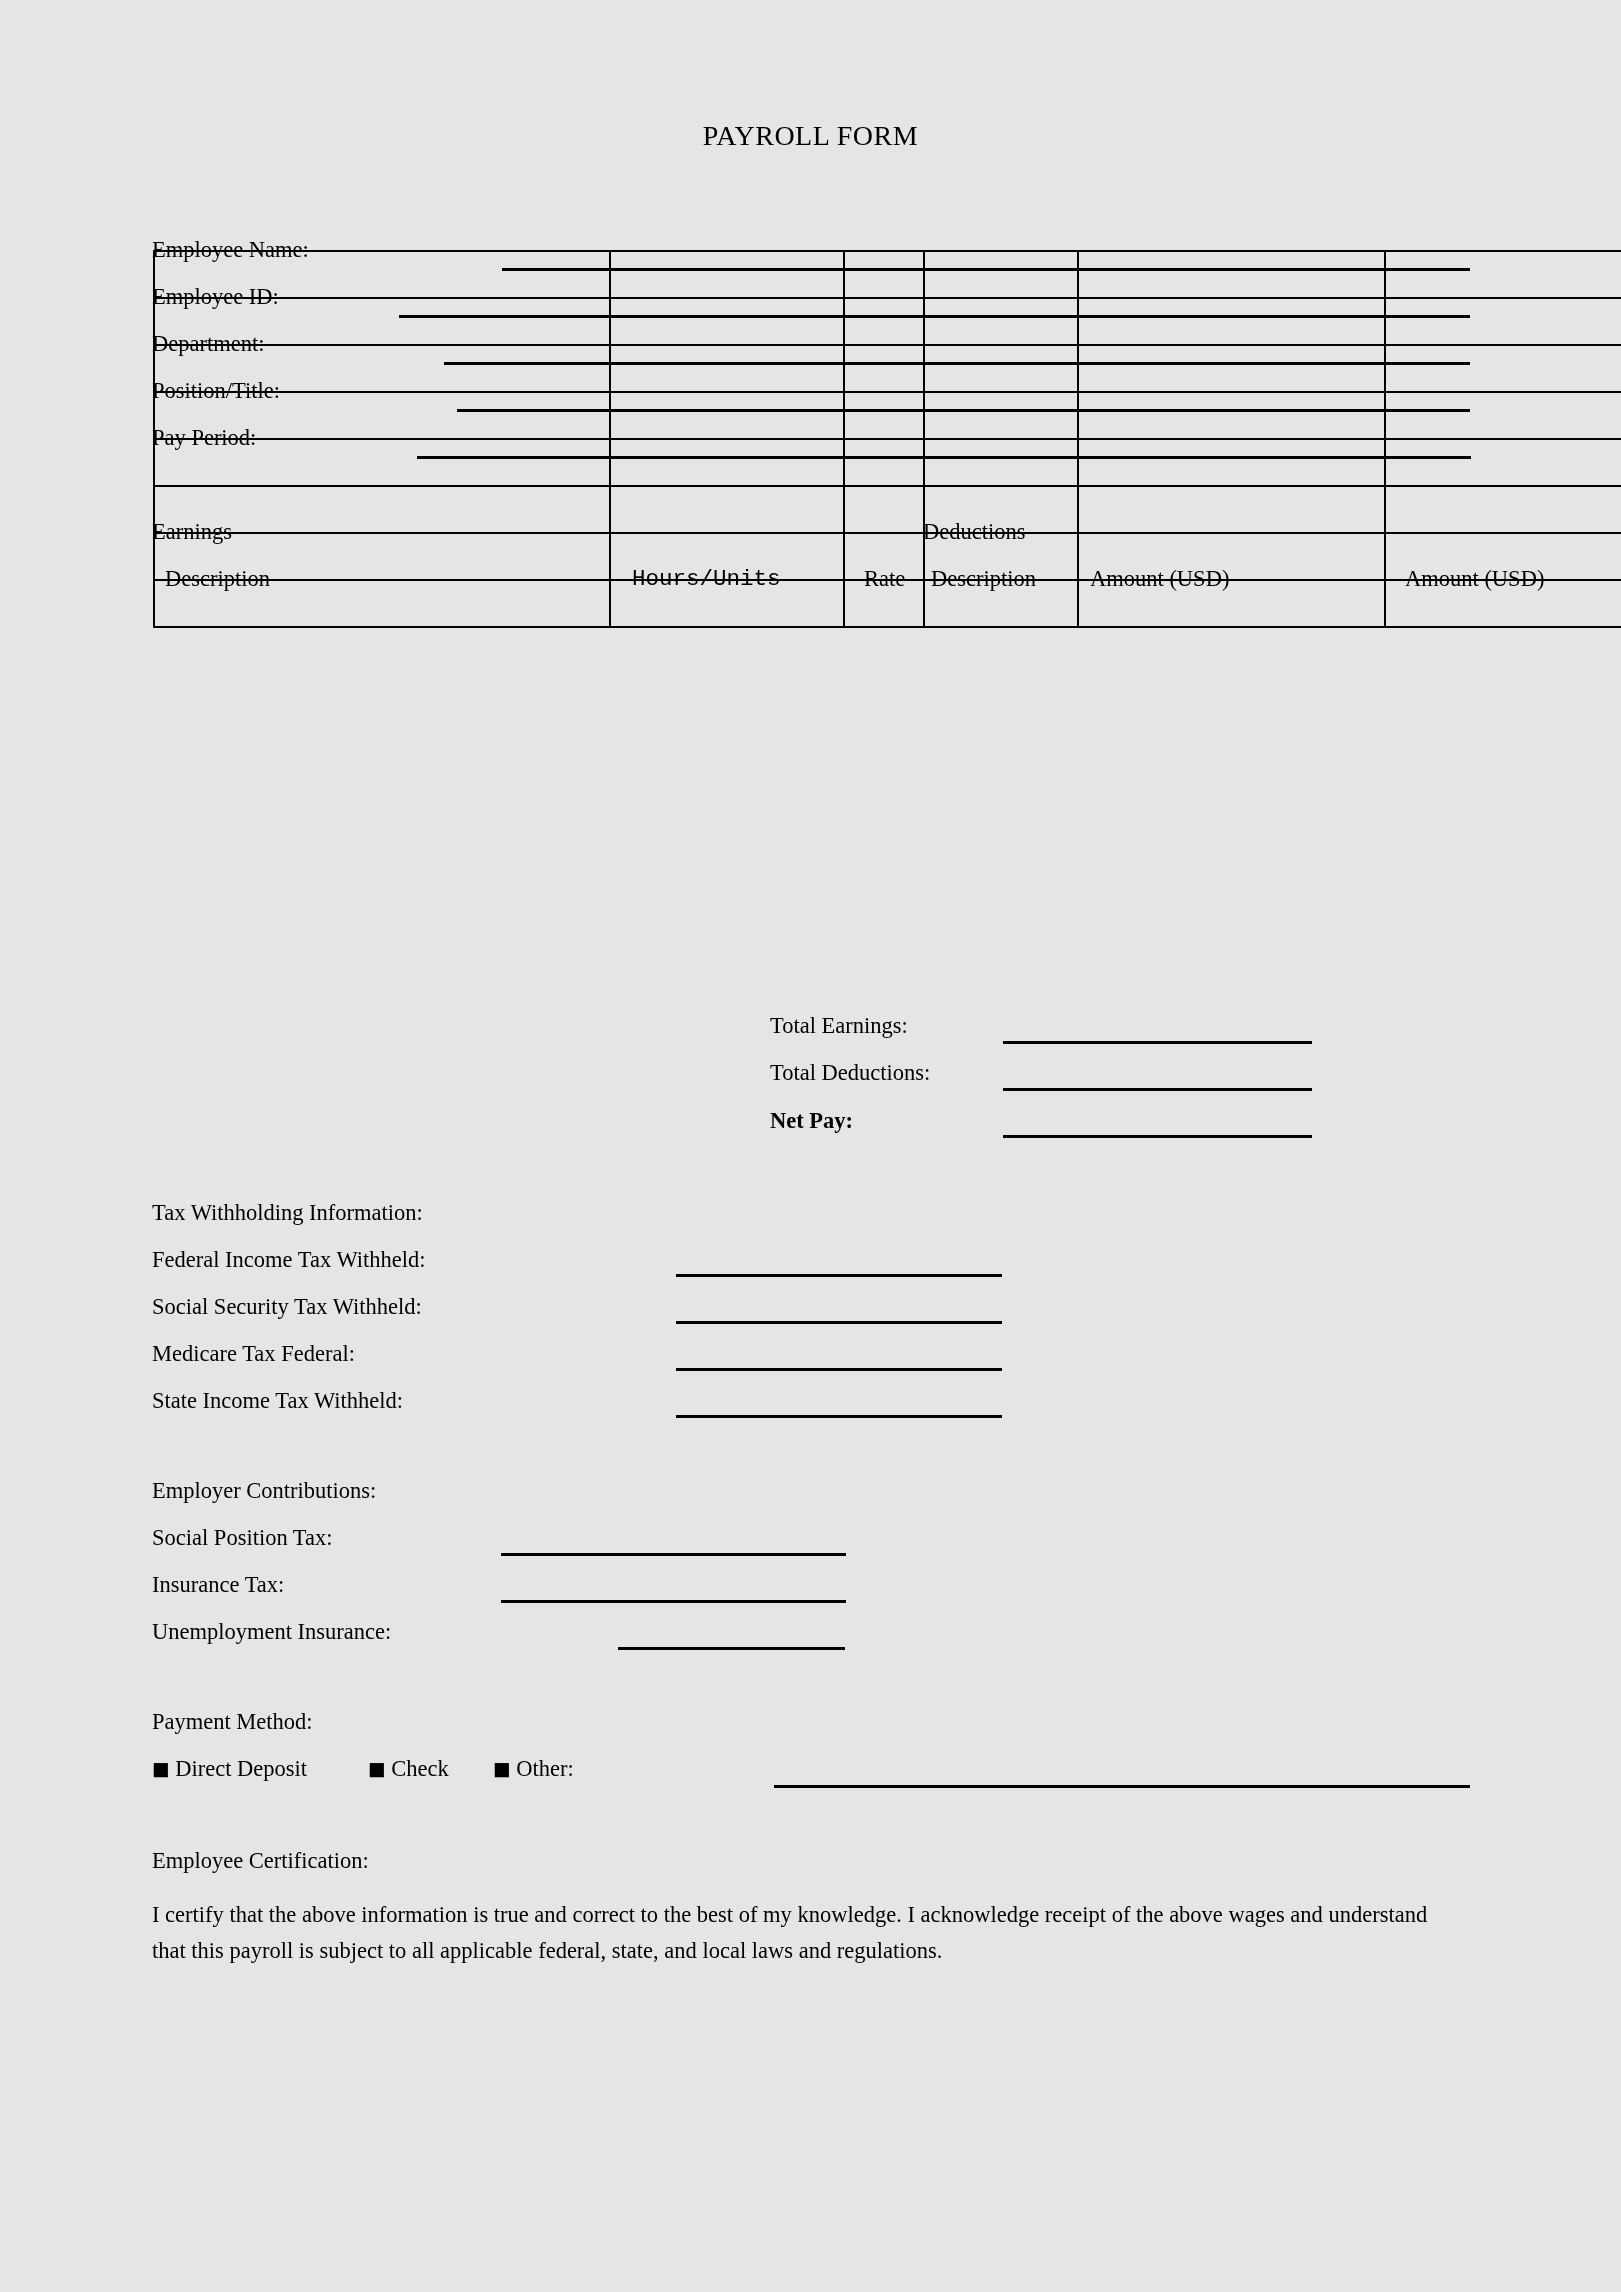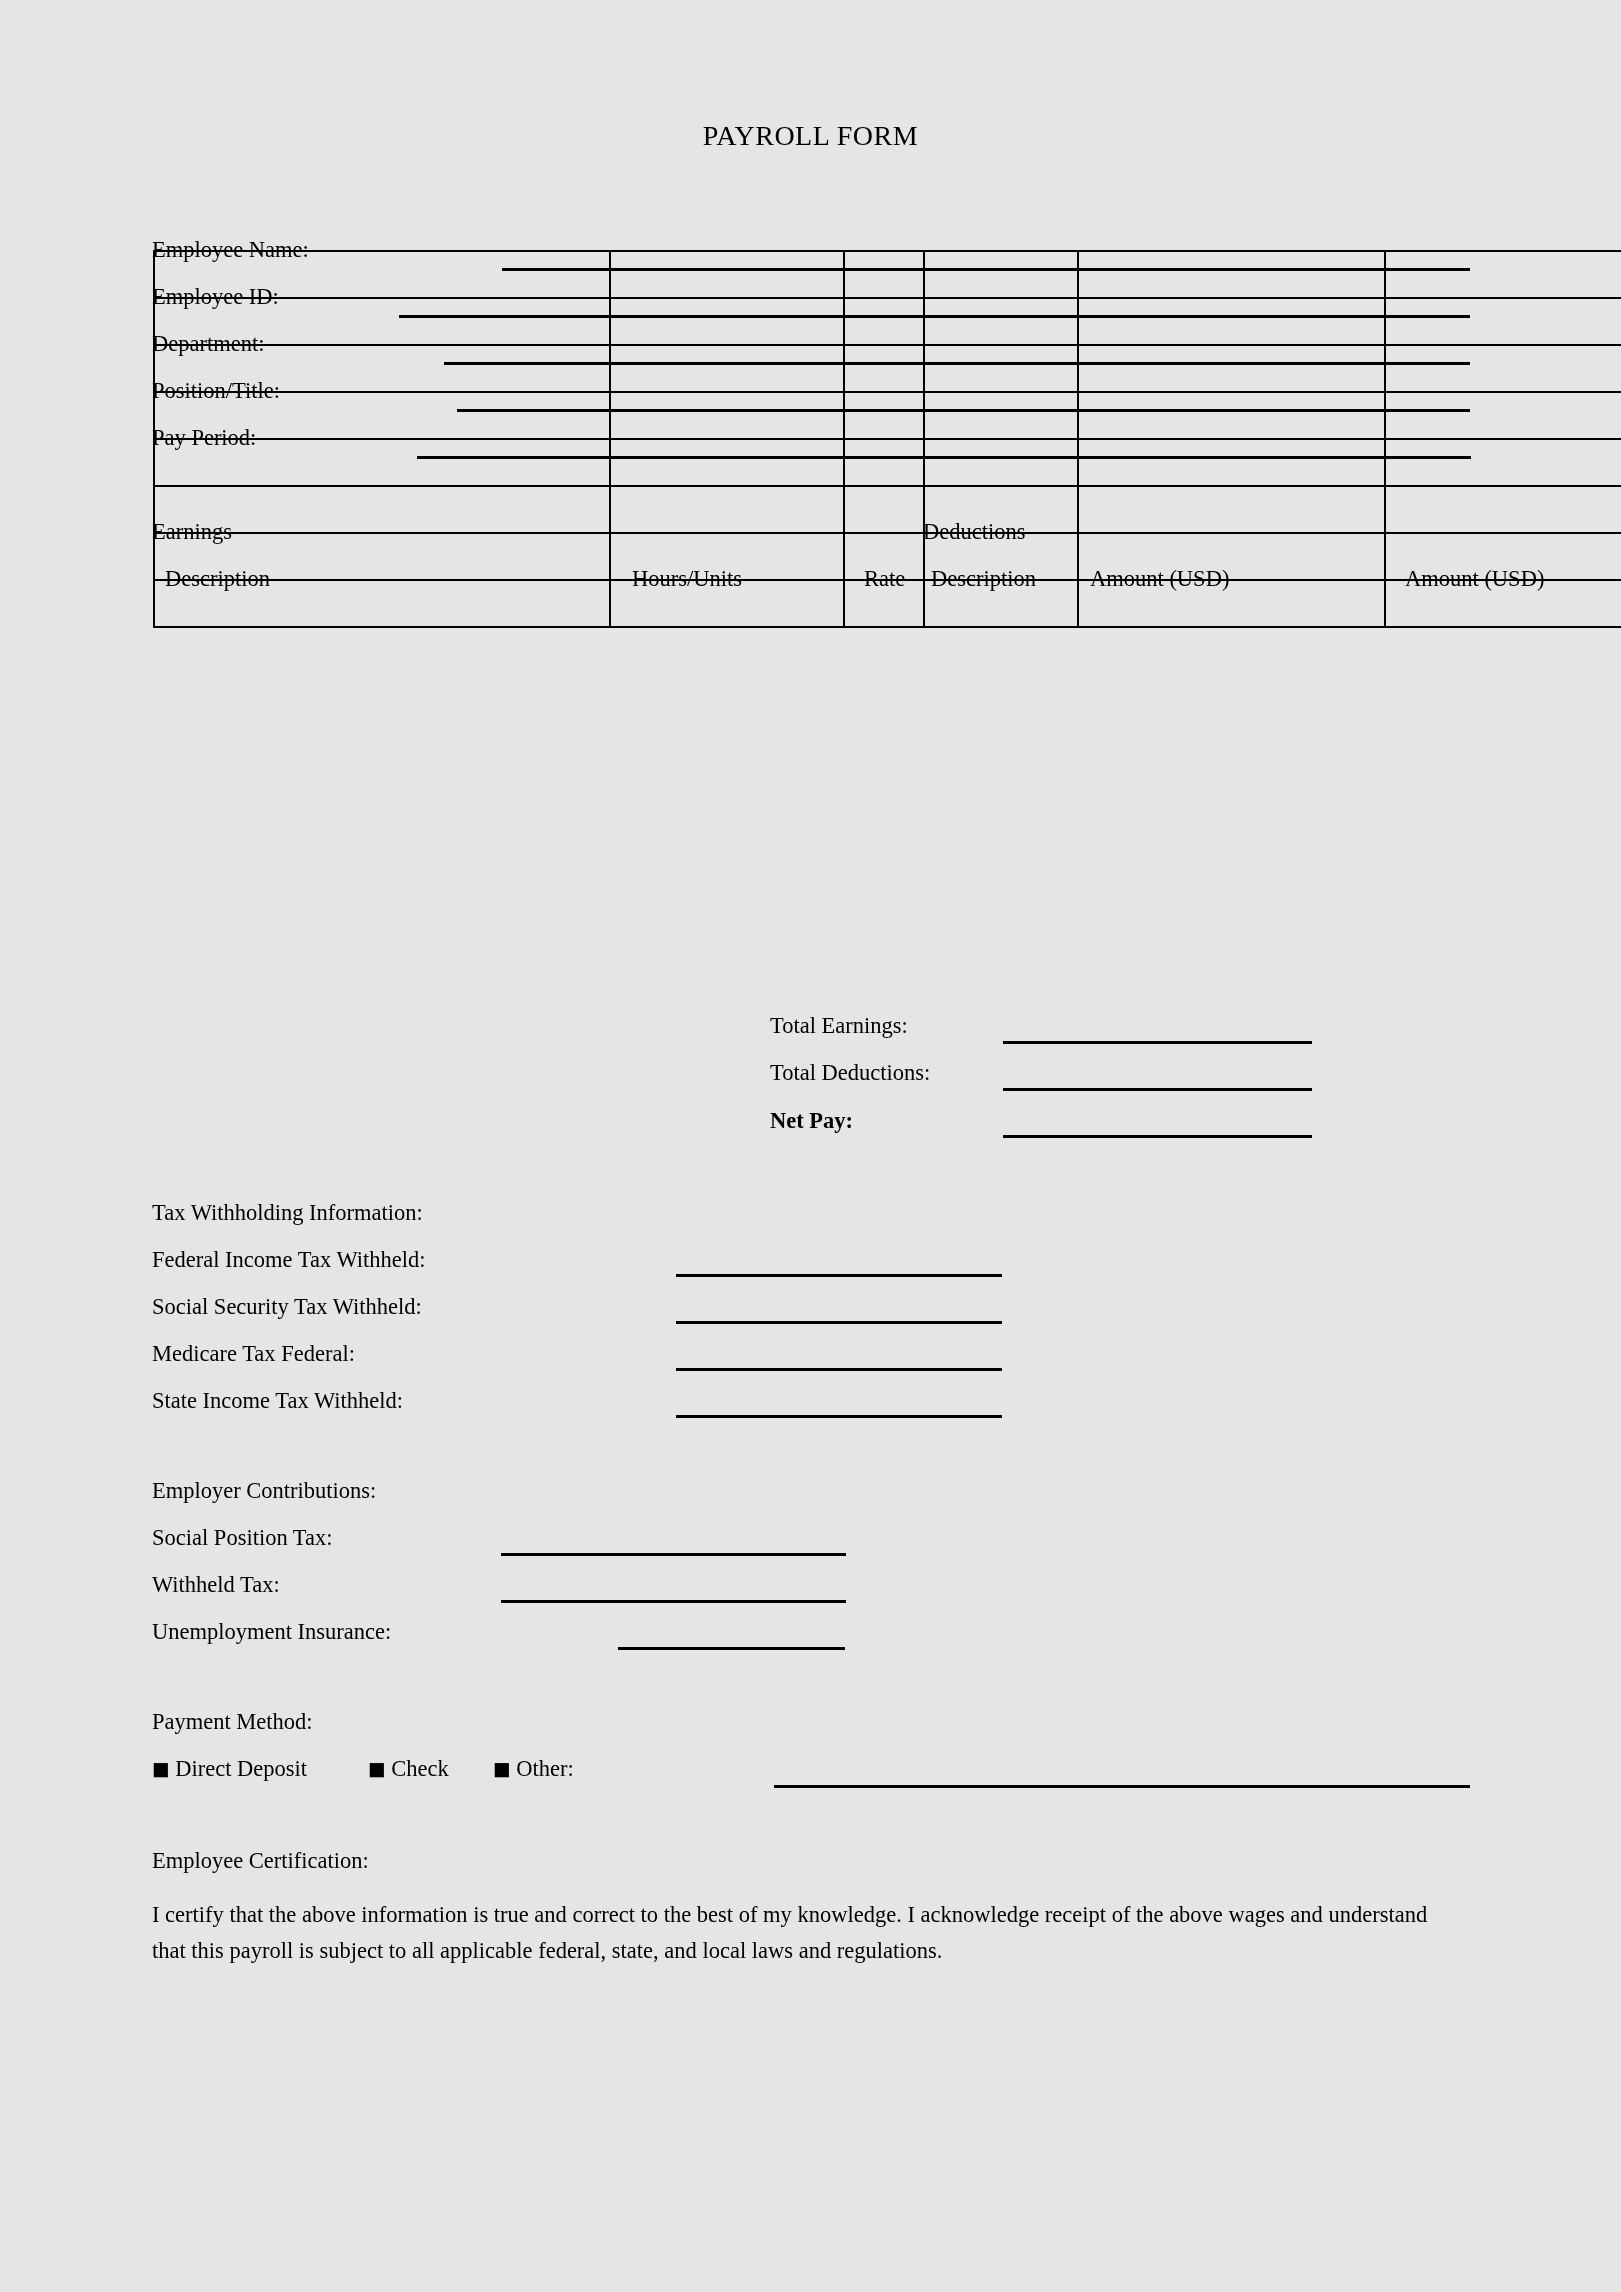--- a/index.html
+++ b/index.html
@@ -99,21 +99,21 @@
   <div class="rule" style="left:502px; top:268px; width:968px;"></div>
   <div class="rule" style="left:399px; top:315px; width:1071px;"></div>
   <div class="rule" style="left:444px; top:362px; width:1026px;"></div>
   <div class="rule" style="left:457px; top:409px; width:1013px;"></div>
   <div class="rule" style="left:417px; top:456px; width:1054px;"></div>
 
   <div class="txt" style="left:152px; top:521px;">Earnings</div>
   <div class="txt" style="left:923px; top:521px;">Deductions</div>
 
   <div class="txt" style="left:165px; top:568px;">Description</div>
-  <div class="txt" style="left:632px; top:568px;">Hours/Units</div>
+  <div class="txt" style="left:632px; top:568px;font-family:Liberation Mono, monospace;">Hours/Units</div>
   <div class="txt" style="left:864px; top:568px;">Rate</div>
   <div class="txt" style="left:931px; top:568px;">Description</div>
   <div class="txt" style="left:1090px; top:568px;">Amount (USD)</div>
   <div class="txt" style="left:1405px; top:568px;">Amount (USD)</div>
 
   <div class="txt" style="left:770px; top:1015px;">Total Earnings:</div>
   <div class="rule" style="left:1003px; top:1041px; width:309px;"></div>
 
   <div class="txt" style="left:770px; top:1062px;">Total Deductions:</div>
   <div class="rule" style="left:1003px; top:1088px; width:309px;"></div>
@@ -133,21 +133,21 @@
   <div class="rule" style="left:676px; top:1368px; width:326px;"></div>
 
   <div class="txt" style="left:152px; top:1390px;">State Income Tax Withheld:</div>
   <div class="rule" style="left:676px; top:1415px; width:326px;"></div>
 
   <div class="txt" style="left:152px; top:1480px;">Employer Contributions:</div>
 
   <div class="txt" style="left:152px; top:1527px;">Social Position Tax:</div>
   <div class="rule" style="left:501px; top:1553px; width:345px;"></div>
 
-  <div class="txt" style="left:152px; top:1574px;">Withheld Tax:</div>
+  <div class="txt" style="left:152px; top:1574px;">Insurance Tax:</div>
   <div class="rule" style="left:501px; top:1600px; width:345px;"></div>
 
   <div class="txt" style="left:152px; top:1621px;">Unemployment Insurance:</div>
   <div class="rule" style="left:618px; top:1647px; width:227px;"></div>
 
   <div class="txt" style="left:152px; top:1711px;">Payment Method:</div>
 
   <div class="txt" style="left:152px; top:1758px;"><span class="cb">■</span>&nbsp;<span>Direct Deposit</span></div>
 
   <div class="txt" style="left:368px; top:1758px;"><span class="cb">■</span>&nbsp;<span>Check</span></div>

